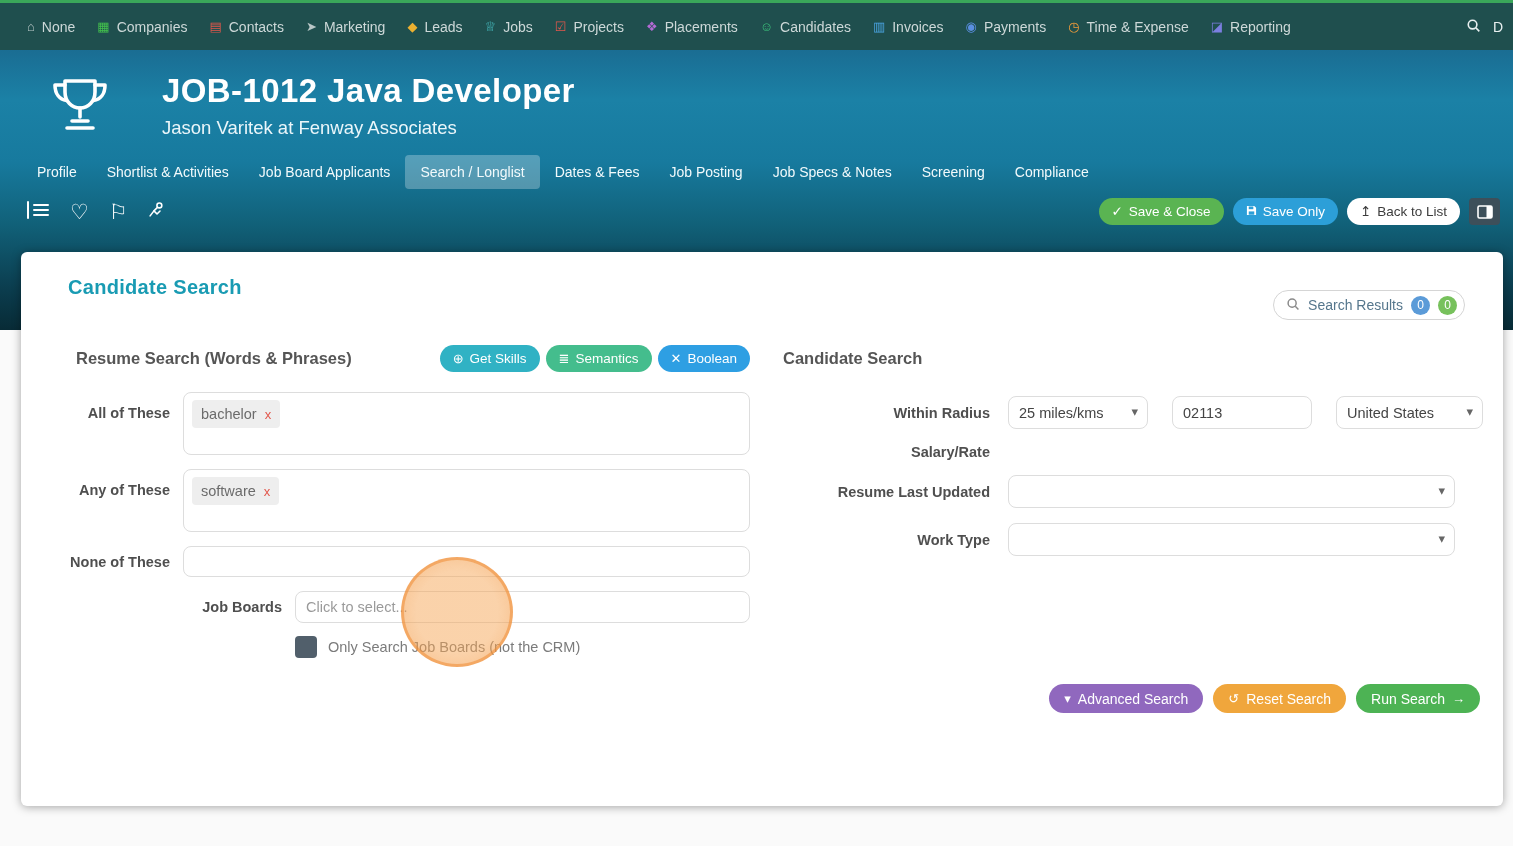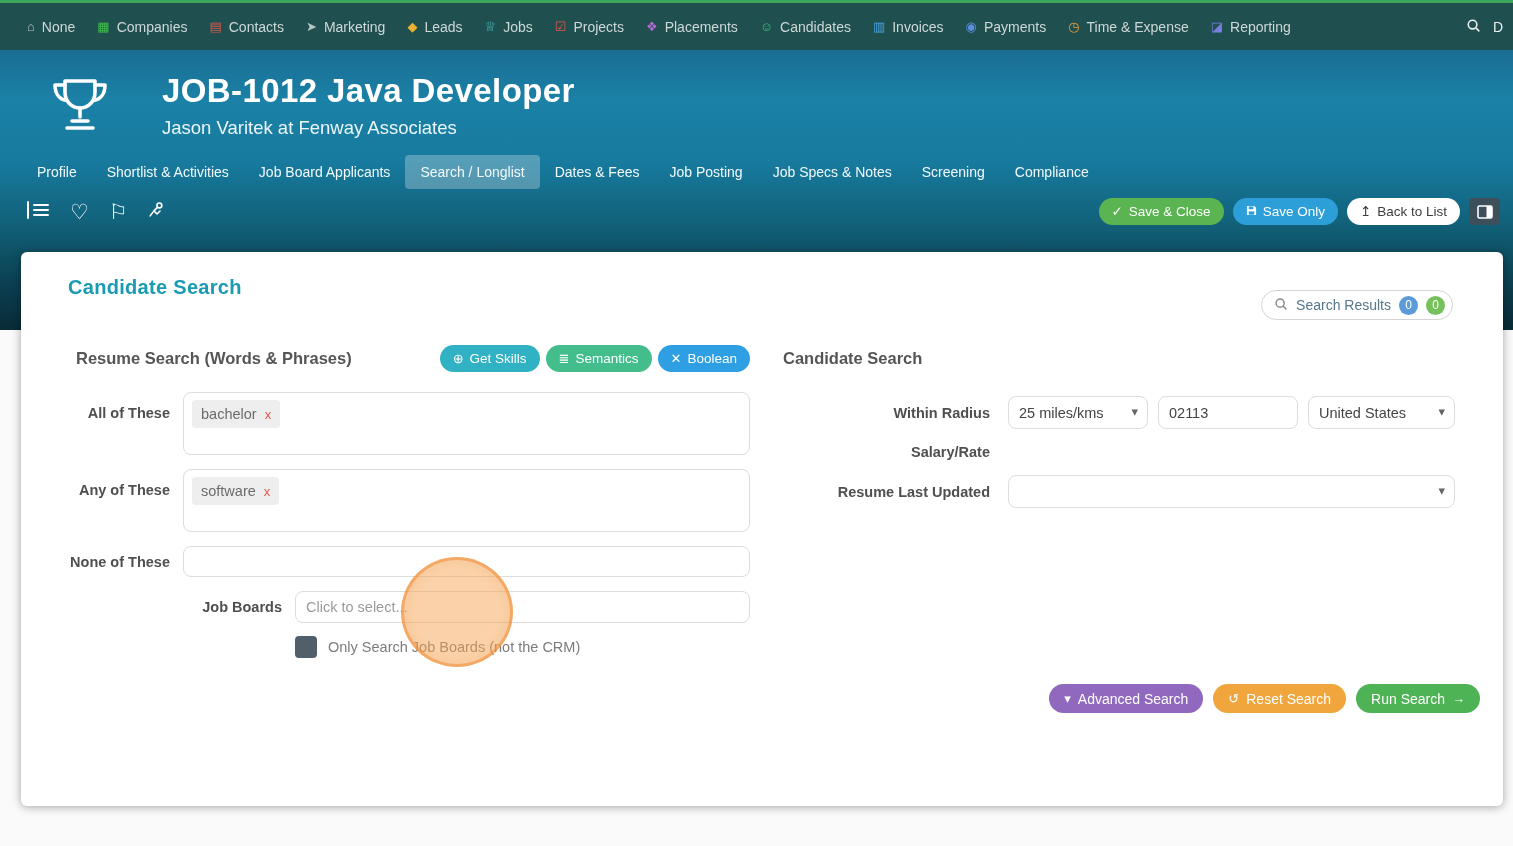--- a/index.html
+++ b/index.html
@@ -53,21 +53,21 @@
   .btn-panel{width:31px; height:27px; border-radius:4px; background:#3d4f5a; display:flex; align-items:center; justify-content:center; padding:0; border:none; cursor:pointer;}
 
   
   .card {
     position:relative; margin:-78px 21px 0; width:1482px; height:554px;
     background:#fff; border-radius:6px; box-shadow:0 1px 10px rgba(0,0,0,.35);
     padding:24px 48px 0 47px;
   }
   .page-title { margin:0; font-size:20px; color:#199bb3; font-weight:bold; letter-spacing:.3px; }
   .search-results {
-    position:absolute; top:38px; right:50px; height:30px;
+    position:absolute; top:38px; right:38px; height:30px;
     border:1px solid #d5d5d5; border-radius:16px; background:#fff;
     display:flex; align-items:center; gap:8px; padding:0 7px 0 12px;
     color:#55768c; font-size:14px; cursor:pointer;
   }
   .badge { width:19px; height:19px; border-radius:50%; color:#fff; font-size:12px;
            display:flex; align-items:center; justify-content:center; }
   .b-blue{background:#5b9bd8}.b-green{background:#77c15c}
 
   .columns { display:flex; margin-top:46px; gap:25px; }
   .col-left  { width:682px; flex:none; }
@@ -103,21 +103,21 @@
   .jb-row { margin-left:112px; margin-bottom:13px; }
   .jb-input { width:455px; height:32px; }
   .cb-row { margin-left:227px; display:flex; align-items:center; gap:11px; }
   .checkbox { width:22px; height:22px; background:#515f6b; border-radius:4px; cursor:pointer; flex:none; }
   .cb-label { font-size:14.5px; color:#7b7b7b; }
 
   .right-head { height:27px; line-height:27px; margin-bottom:24px; }
   .rrow { display:flex; align-items:center; margin-bottom:15px; }
   .rlbl { width:215px; flex:none; text-align:right; margin-right:18px;
           font-size:14.5px; color:#4f4f4f; font-weight:bold; }
-  .controls { display:flex; gap:10px; align-items:center; }
+  .controls { display:flex; gap:24px; align-items:center; }
   .sel { position:relative; display:inline-block; }
   .sel::after { content:"▾"; position:absolute; right:10px; top:8px; font-size:13px;
                 color:#666; pointer-events:none; }
   .sel select {
     appearance:none; -webkit-appearance:none; -moz-appearance:none;
     width:100%; height:33px; border:1px solid #ddd; border-radius:8px;
     background:#fff; font-size:14.5px; color:#444; padding:0 26px 0 10px;
     font-family:inherit; cursor:pointer;
   }
   .w140{width:140px}.w147{width:147px}.w447{width:447px}
@@ -377,20 +377,28 @@
 
       <div class="rrow">
         <span class="rlbl">Resume Last Updated</span>
         <div class="controls">
           <span class="sel w447">
             <select><option></option></select>
           </span>
         </div>
       </div>
 
+      <div class="rrow">
+        <span class="rlbl">Work Type</span>
+        <div class="controls">
+          <span class="sel w447">
+            <select><option></option></select>
+          </span>
+        </div>
+      </div>
     </section>
   </div>
 
   <div class="actions-row">
     <button class="act act-purple">
       <span class="aicon">▾</span>
       <span>Advanced Search</span>
     </button>
     <button class="act act-orange">
       <span class="aicon">↺</span>

